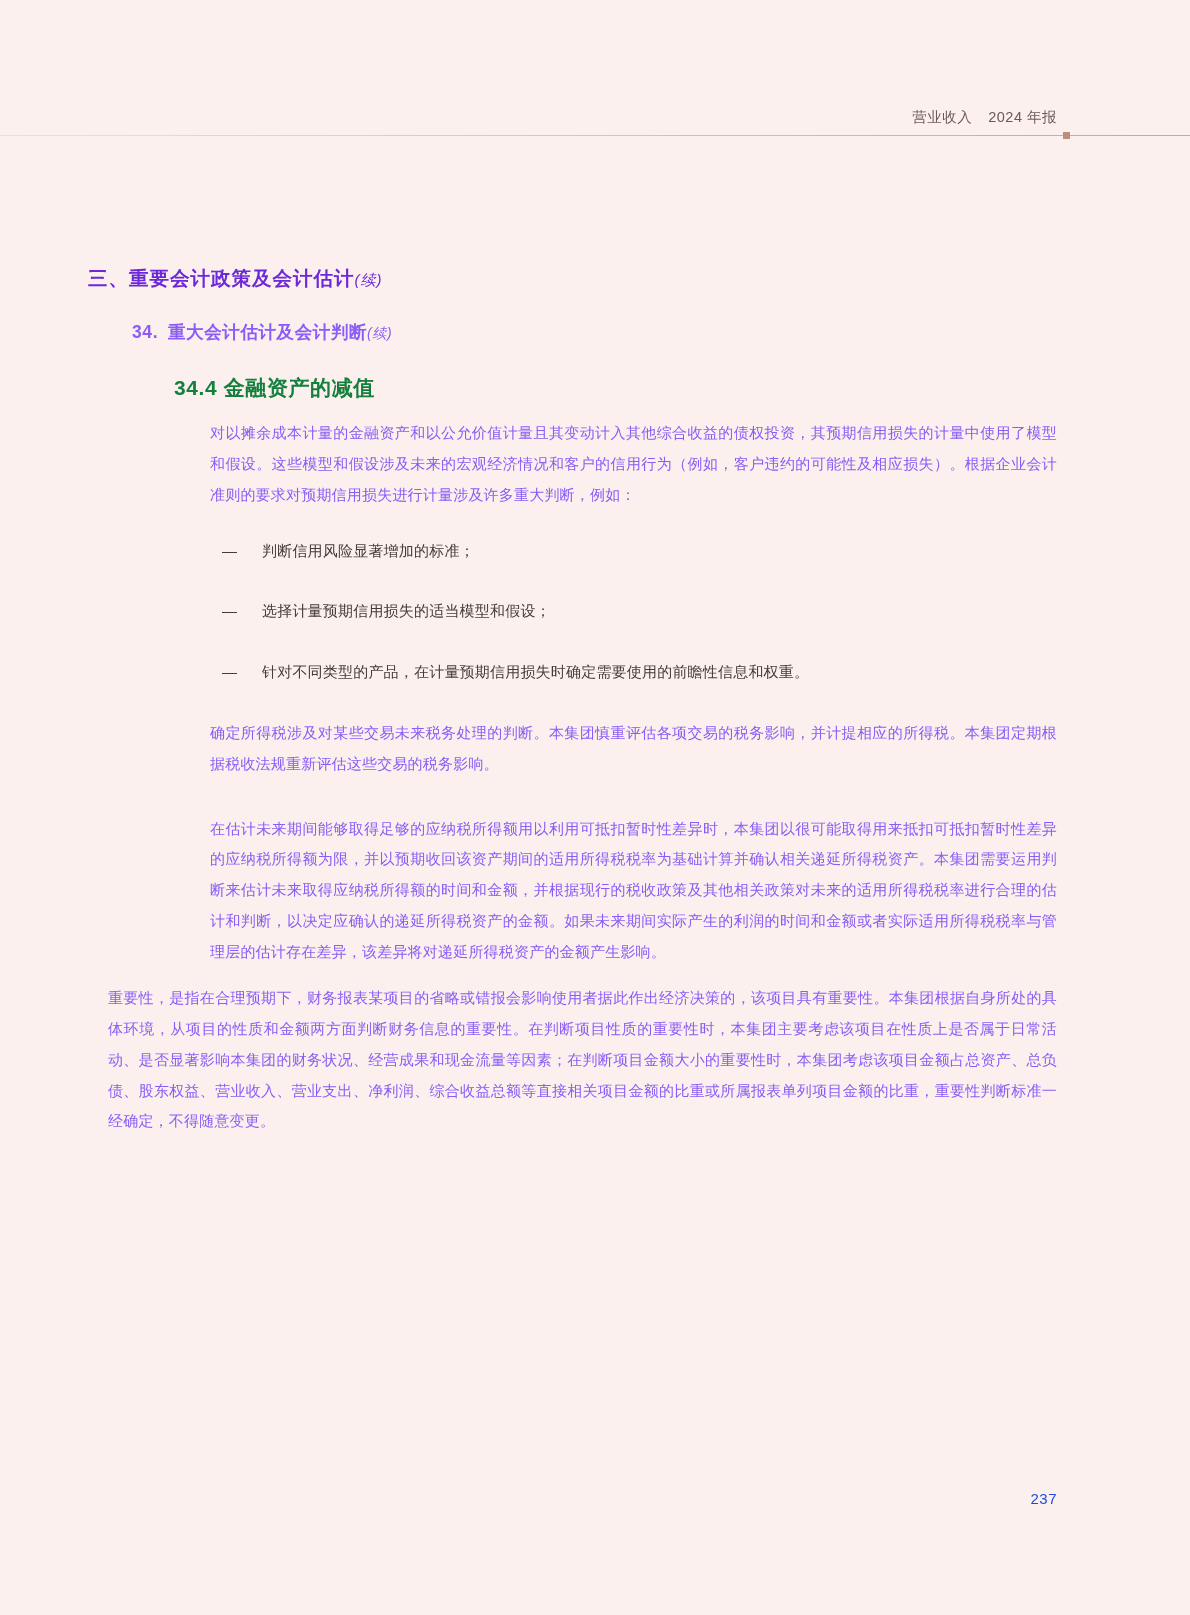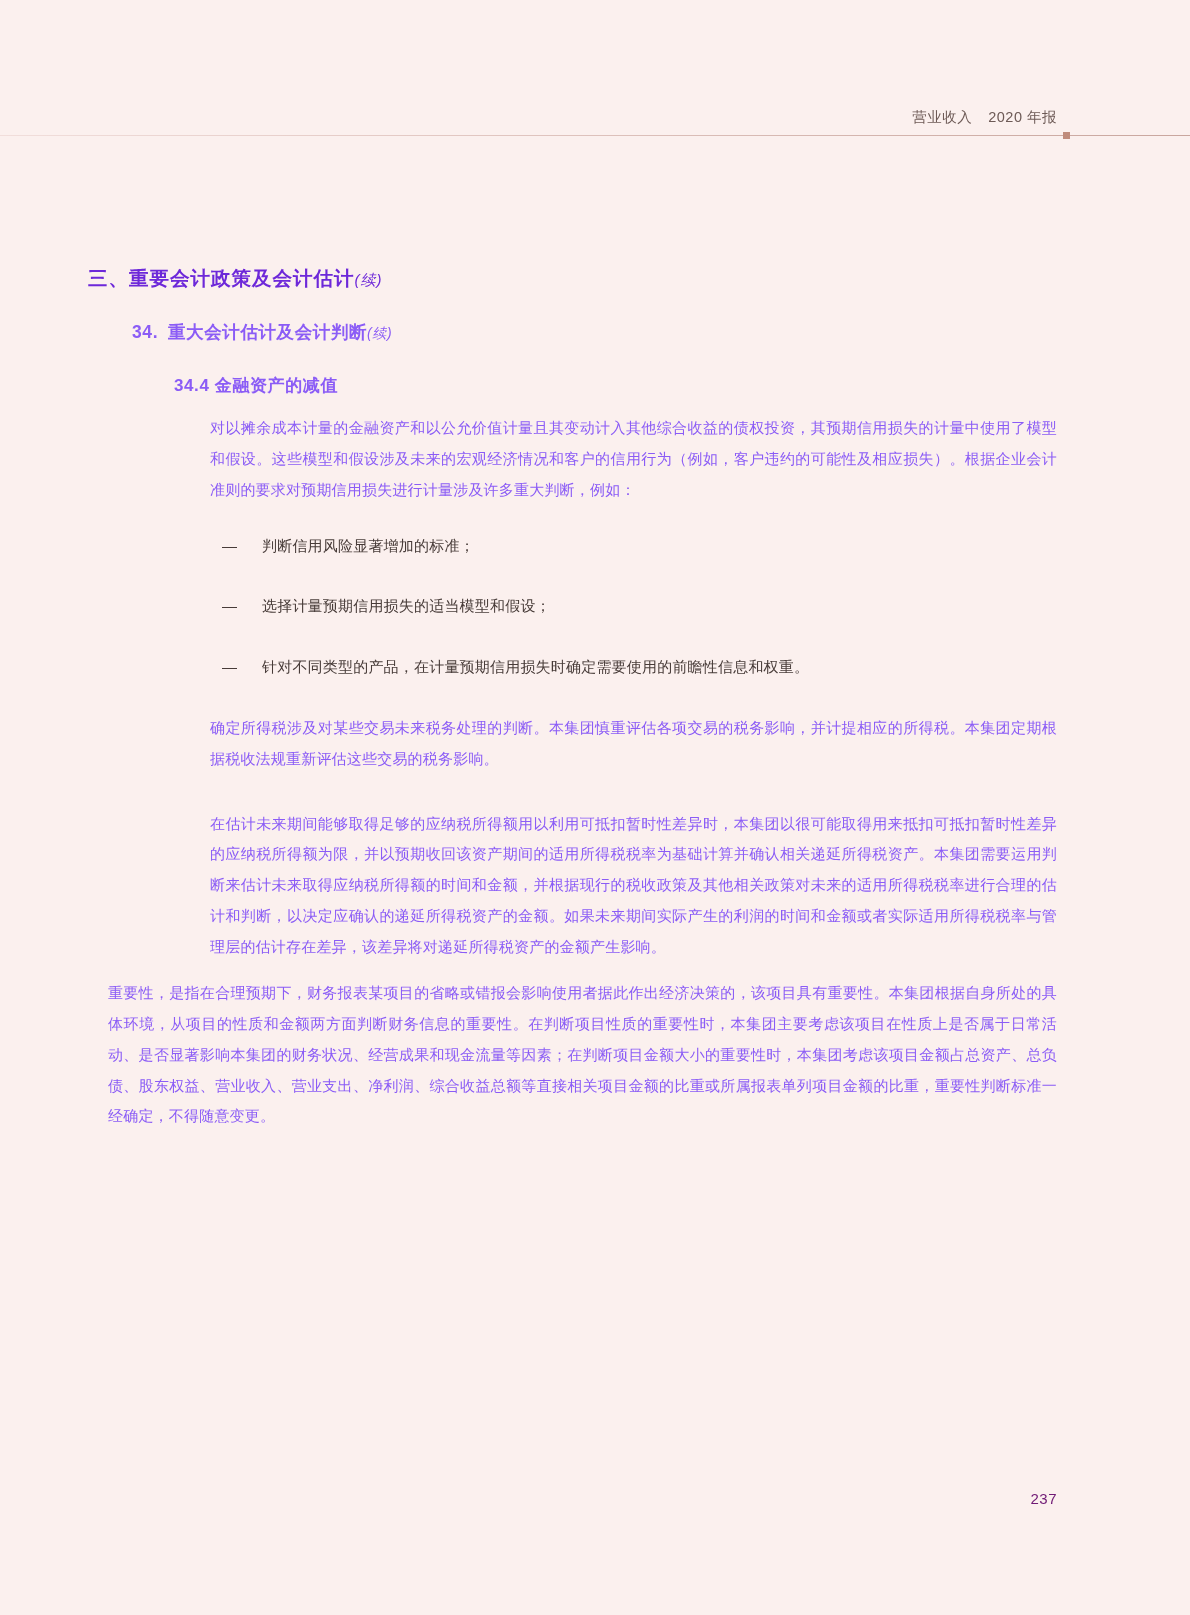--- a/index.html
+++ b/index.html
@@ -97,23 +97,23 @@
   }
   h2.item-title .cont {
     font-size: 14px;
     font-style: italic;
     font-weight: normal;
   }
 
   h3.sub-title {
     margin: 30px 0 0 0;
     padding-left: 174px;
-    font-size: 17px;
+    font-size: 21px;
     font-weight: bold;
-    color: #8b5cf6;
+    color: #15803d;
     letter-spacing: 0.6px;
   }
 
   p.body-text {
     margin: 16px 0 0 0;
     padding: 0 133px 0 210px;
     font-size: 15px;
     line-height: 2.05;
     color: #8b5cf6;
     text-align: justify;
@@ -146,32 +146,32 @@
     left: 222px;
     top: 0;
     color: #473b38;
   }
 
   .footer-page-num {
     position: absolute;
     bottom: 108px;
     right: 133px;
     font-size: 15px;
-    color: #701a75;
+    color: #1d4ed8;
     letter-spacing: 0.5px;
   }
 </style>
 </head>
 <body>
 
 <div class="page">
 
   <div class="header">
     <div class="header-text">
-      <span>营业收入</span><span class="sep"></span><span>2020 年报</span>
+      <span>营业收入</span><span class="sep"></span><span>2024 年报</span>
     </div>
     <div class="header-rule"></div>
     <div class="header-square"></div>
   </div>
 
   <div class="content">
 
     <h1 class="section-title">
       <span>三、重要会计政策及会计估计</span><span class="cont">(续)</span>
     </h1>

